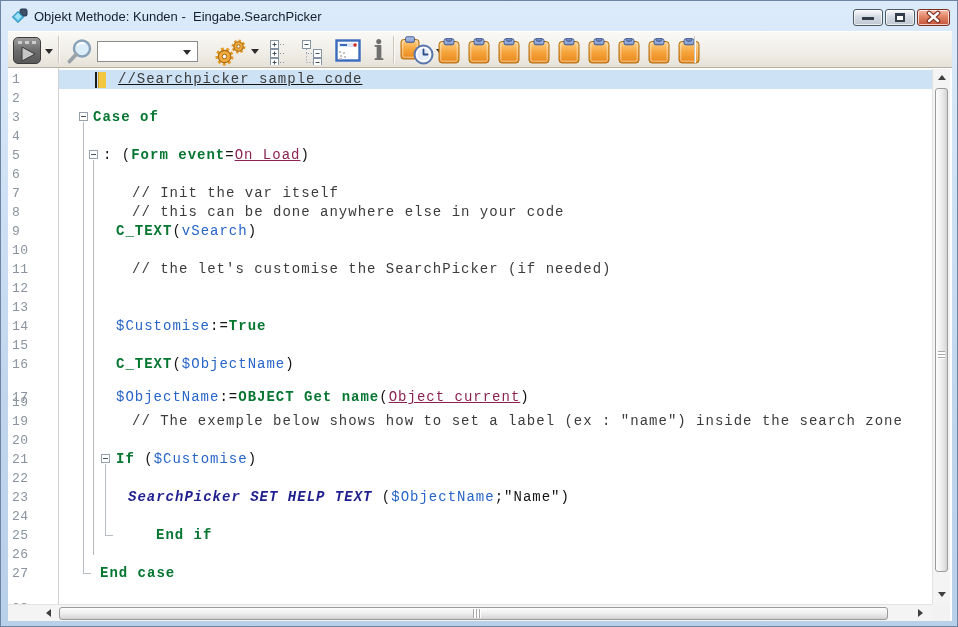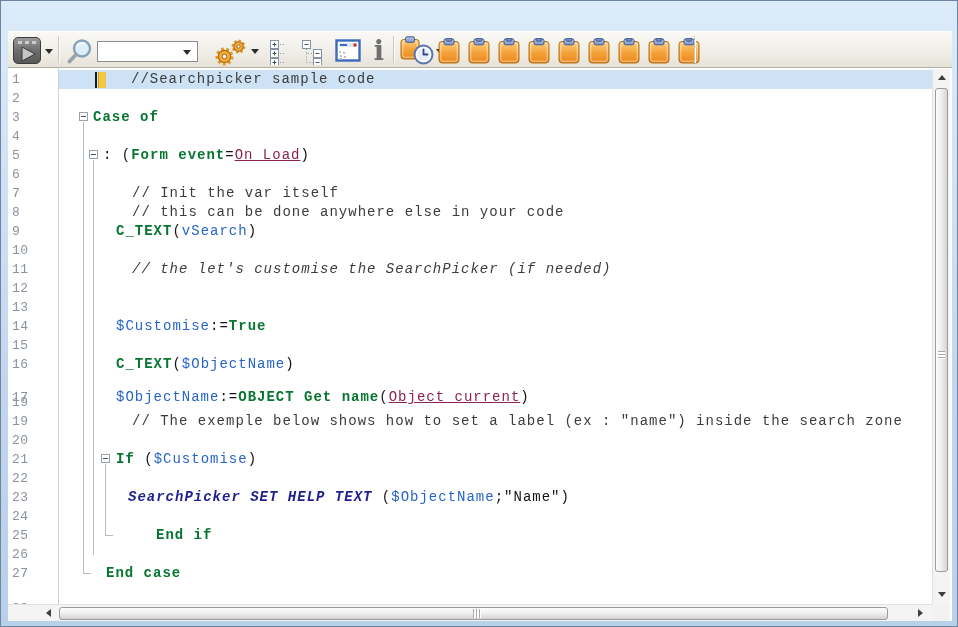--- a/index.html
+++ b/index.html
@@ -88,20 +88,40 @@
     </linearGradient>
     <linearGradient id="gClip" x1="0" y1="0" x2="0" y2="1">
       <stop offset="0" stop-color="#b3c6ea"></stop>
         <stop offset="1" stop-color="#7e97cc"></stop>
     </linearGradient>
   </defs>
 </svg>
 
 <div id="stage">
 
+  <div class="titlebar">
+    <svg class="title-icon" viewBox="0 0 16 16">
+      <rect x="8" y="1" width="7" height="7" rx="1.5" fill="#3d4f66" stroke="#26344a"></rect>
+      <polygon points="6,3.5 11.5,9 6,14.5 0.5,9" fill="#54c2e8" stroke="#1a7aa8"></polygon>
+      <polygon points="6,5 9.5,8.5 6,12 2.5,8.5" fill="#9fe2f6"></polygon>
+    </svg>
+    <span class="title-text">Objekt Methode: Kunden -  Eingabe.SearchPicker</span>
+    <div class="winbtn min">
+        <span class="glyph-min"></span>
+      </div>
+    <div class="winbtn max">
+        <span class="glyph-max"></span>
+      </div>
+    <div class="winbtn close">
+      <svg width="31" height="15" viewBox="0 0 31 15">
+        <path d="M11 3 L20 11 M20 3 L11 11" stroke="#7d2e1e" stroke-width="4.6" stroke-linecap="round"></path>
+        <path d="M11 3 L20 11 M20 3 L11 11" stroke="#ffffff" stroke-width="2.4" stroke-linecap="round"></path>
+      </svg>
+    </div>
+  </div>
 
   <div class="toolbar">
     <div class="titem run-btn">
       <span class="run-sq" style="left:4px"></span>
         <span class="run-sq" style="left:11px"></span>
         <span class="run-sq" style="left:18px"></span>
       <svg width="26" height="25" style="position:absolute;left:0;top:1px">
         <polygon points="8,8 8,22 21,15" fill="#c6c6c6" stroke="#383838"></polygon>
       </svg>
     </div>
@@ -250,21 +270,21 @@
     <span class="tsep" style="left:686px"></span>
   </div>
 
   <div class="editor">
     <div id="code-lines">
         <div class="code-line" style="top: 2px;">
           <div class="sel-bg" style="top: 0px;"></div>
           <span class="line-num">1</span>
           <span class="caret" style="left: 87px; top: 2px;"></span>
           <span class="mod-marker" style="left: 90px; top: 2px;"></span>
-          <span class="code-text" style="left: 123px;"><span class="tk-cm">//Searchpicker sample code</span></span>
+          <span class="code-text" style="left: 110px; text-decoration: underline;"><span class="tk-cm">//Searchpicker sample code</span></span>
         </div>
         <div class="code-line" style="top: 21px;">
           <span class="line-num">2</span>
         </div>
         <div class="code-line" style="top: 40px;">
           <span class="line-num">3</span>
           <span class="foldbox" style="left: 71px; top: 4px;">
             <i></i>
           </span>
           <span class="code-text" style="left: 85px;"><span class="tk-kw">Case of</span></span>
@@ -292,21 +312,21 @@
         </div>
         <div class="code-line" style="top: 154px;">
           <span class="line-num">9</span>
           <span class="code-text" style="left: 108px;"><span class="tk-kw">C_TEXT</span><span class="tk-pl">(</span><span class="tk-var">vSearch</span><span class="tk-pl">)</span></span>
         </div>
         <div class="code-line" style="top: 173px;">
           <span class="line-num">10</span>
         </div>
         <div class="code-line" style="top: 192px;">
           <span class="line-num">11</span>
-          <span class="code-text" style="left: 124px; font-style: italic;"><span class="tk-cm">// the let's customise the SearchPicker (if needed)</span></span>
+          <span class="code-text" style="left: 124px;"><span class="tk-cm">// the let's customise the SearchPicker (if needed)</span></span>
         </div>
         <div class="code-line" style="top: 211px;">
           <span class="line-num">12</span>
         </div>
         <div class="code-line" style="top: 230px;">
           <span class="line-num">13</span>
         </div>
         <div class="code-line" style="top: 249px; padding-left: 36px;">
           <span class="line-num">14</span>
           <span class="code-text" style="left: 108px;"><span class="tk-var">$Customise</span><span class="tk-pl">:=</span><span class="tk-kw">True</span></span>
@@ -351,21 +371,21 @@
         </div>
         <div class="code-line" style="top: 458px;">
           <span class="line-num">25</span>
           <span class="code-text" style="left: 108px; padding-left: 40px;"><span class="tk-kw">End if</span></span>
         </div>
         <div class="code-line" style="top: 477px;">
           <span class="line-num">26</span>
         </div>
         <div class="code-line" style="top: 496px;">
           <span class="line-num">27</span>
-          <span class="code-text" style="left: 85px; padding-left: 13px;"><span class="tk-kw">End case</span></span>
+          <span class="code-text" style="left: 79px; padding-left: 13px;"><span class="tk-kw">End case</span></span>
         </div>
         <div class="code-line" style="top: 531px;">
           <span class="line-num">28</span>
         </div>
       </div>
     <div class="gutter-sep"></div>
     <div id="guides">
         <div class="guide" style="left: 75px; top: 54px; height: 452px;"></div>
         <div class="guide-foot" style="left: 75px; top: 505px; width: 8px;"></div>
         <div class="guide" style="left: 85px; top: 92px; height: 395px;"></div>

